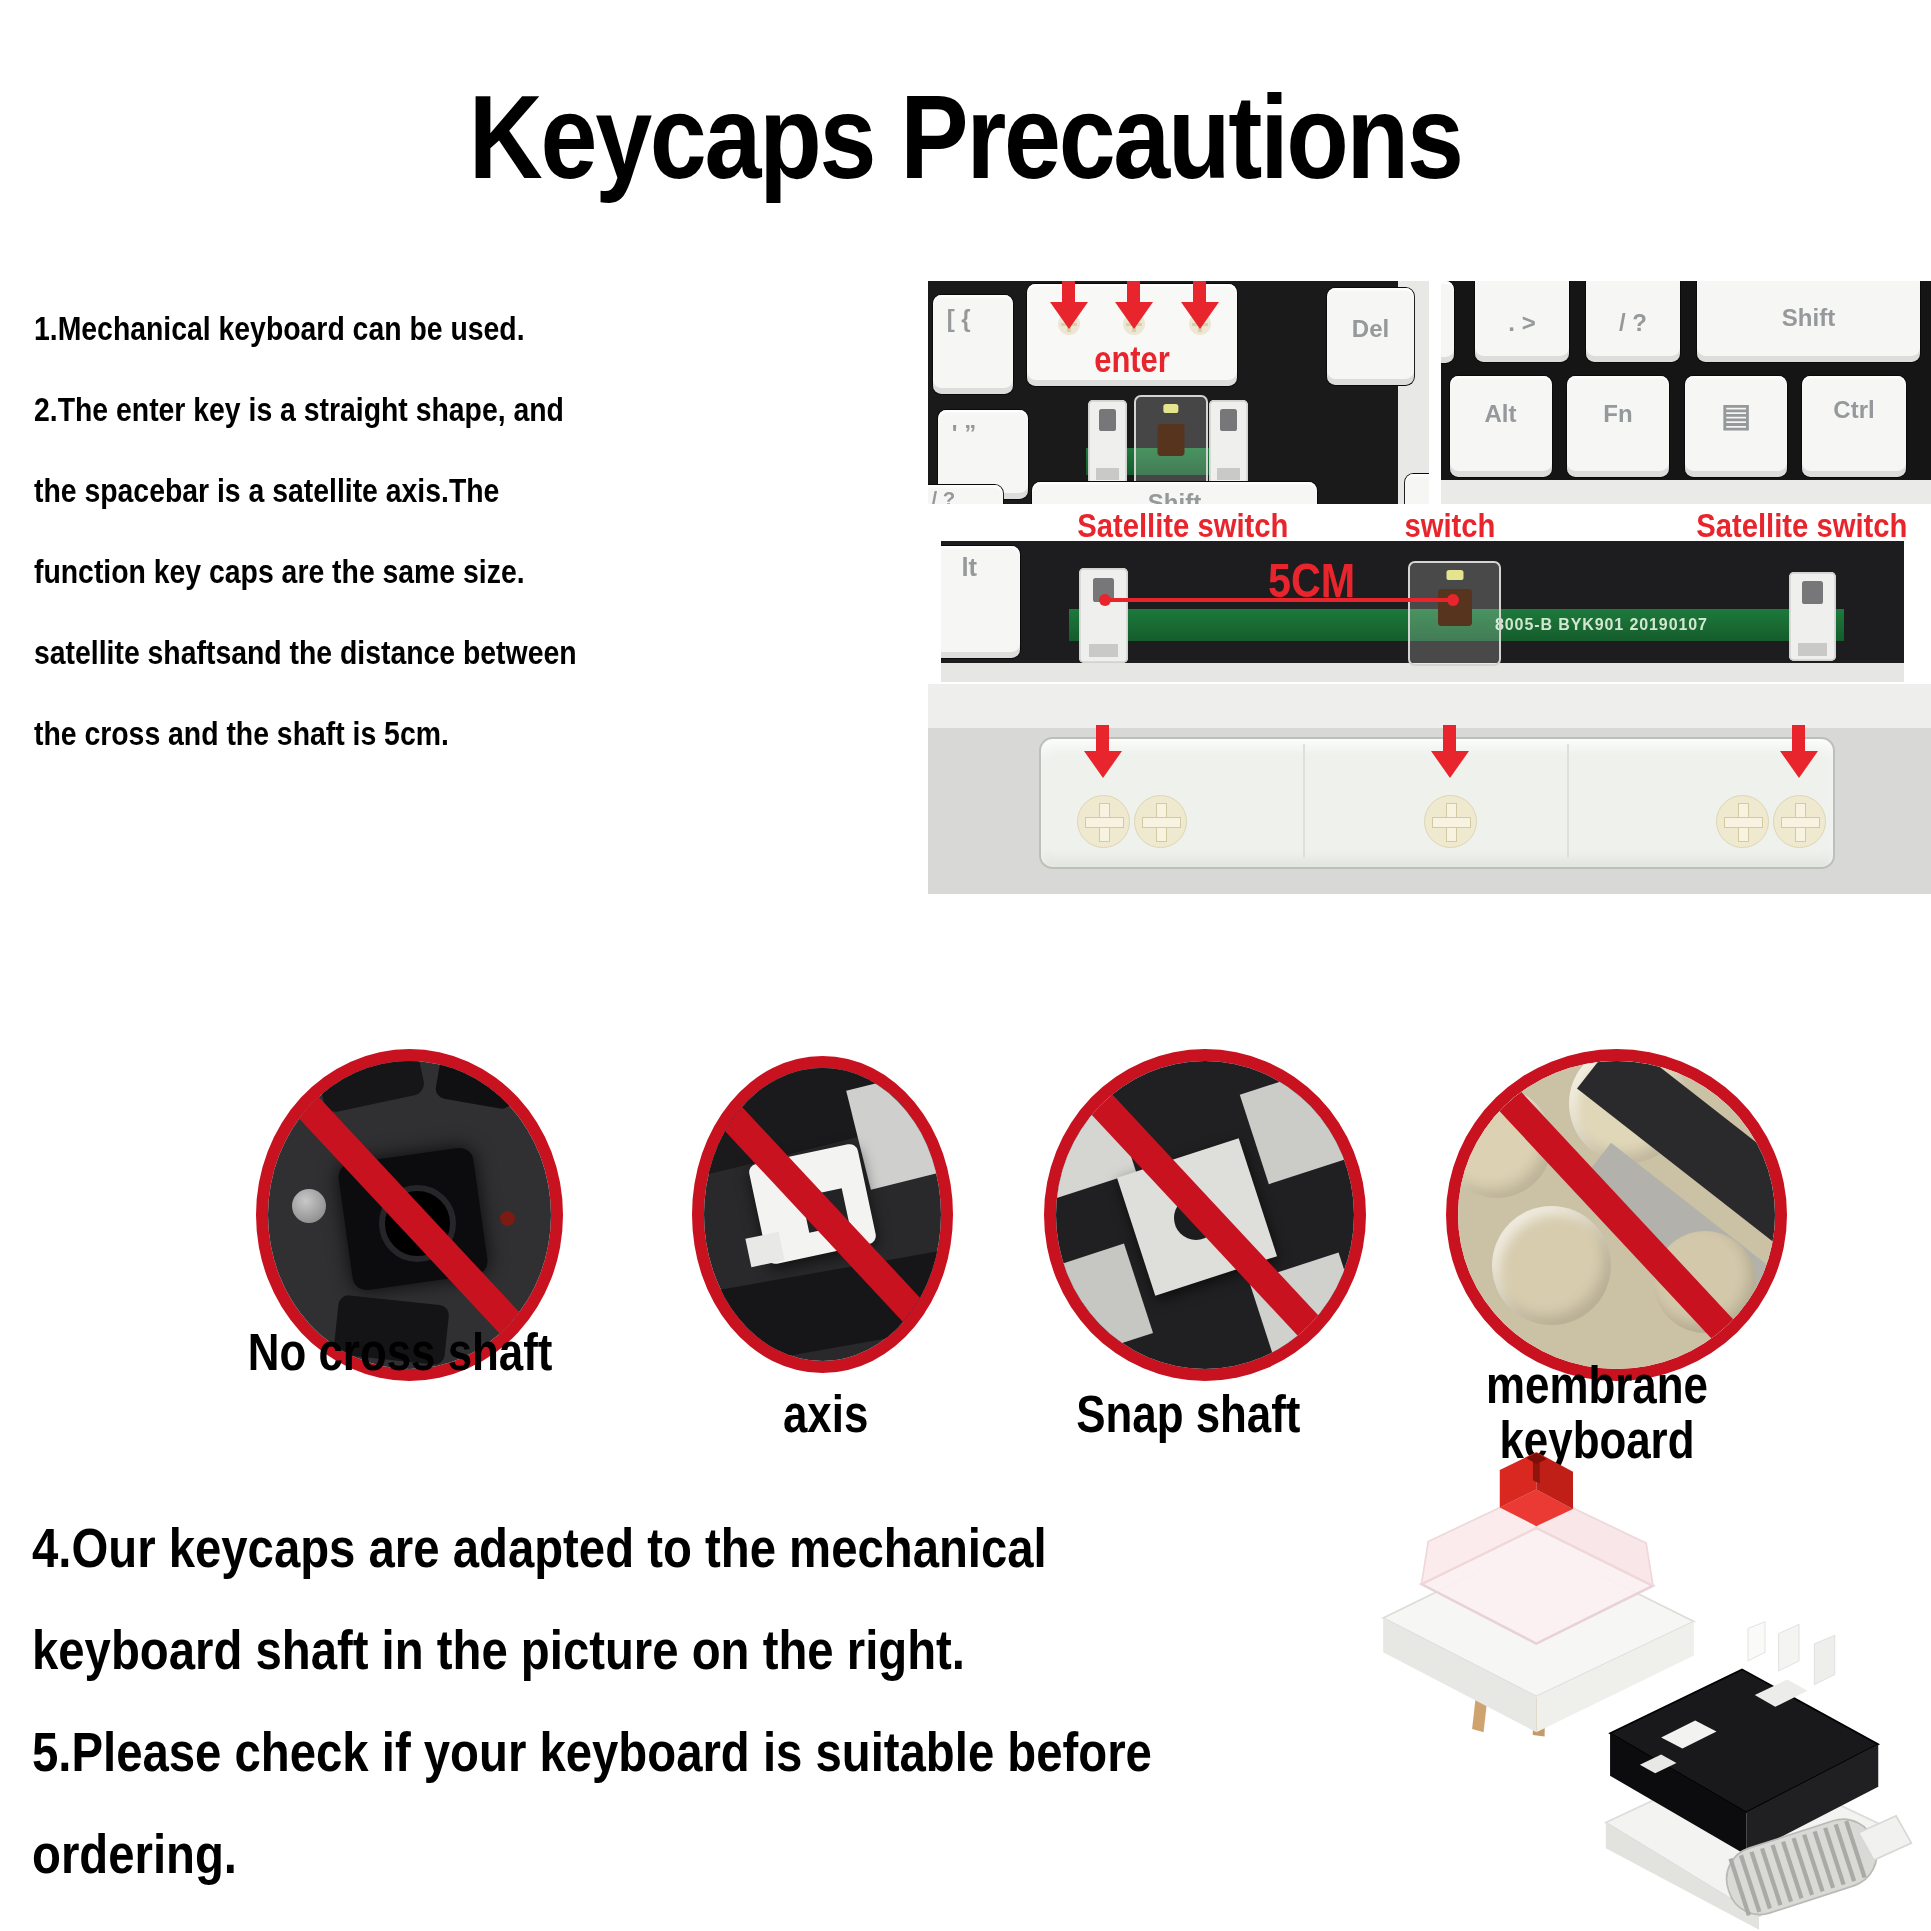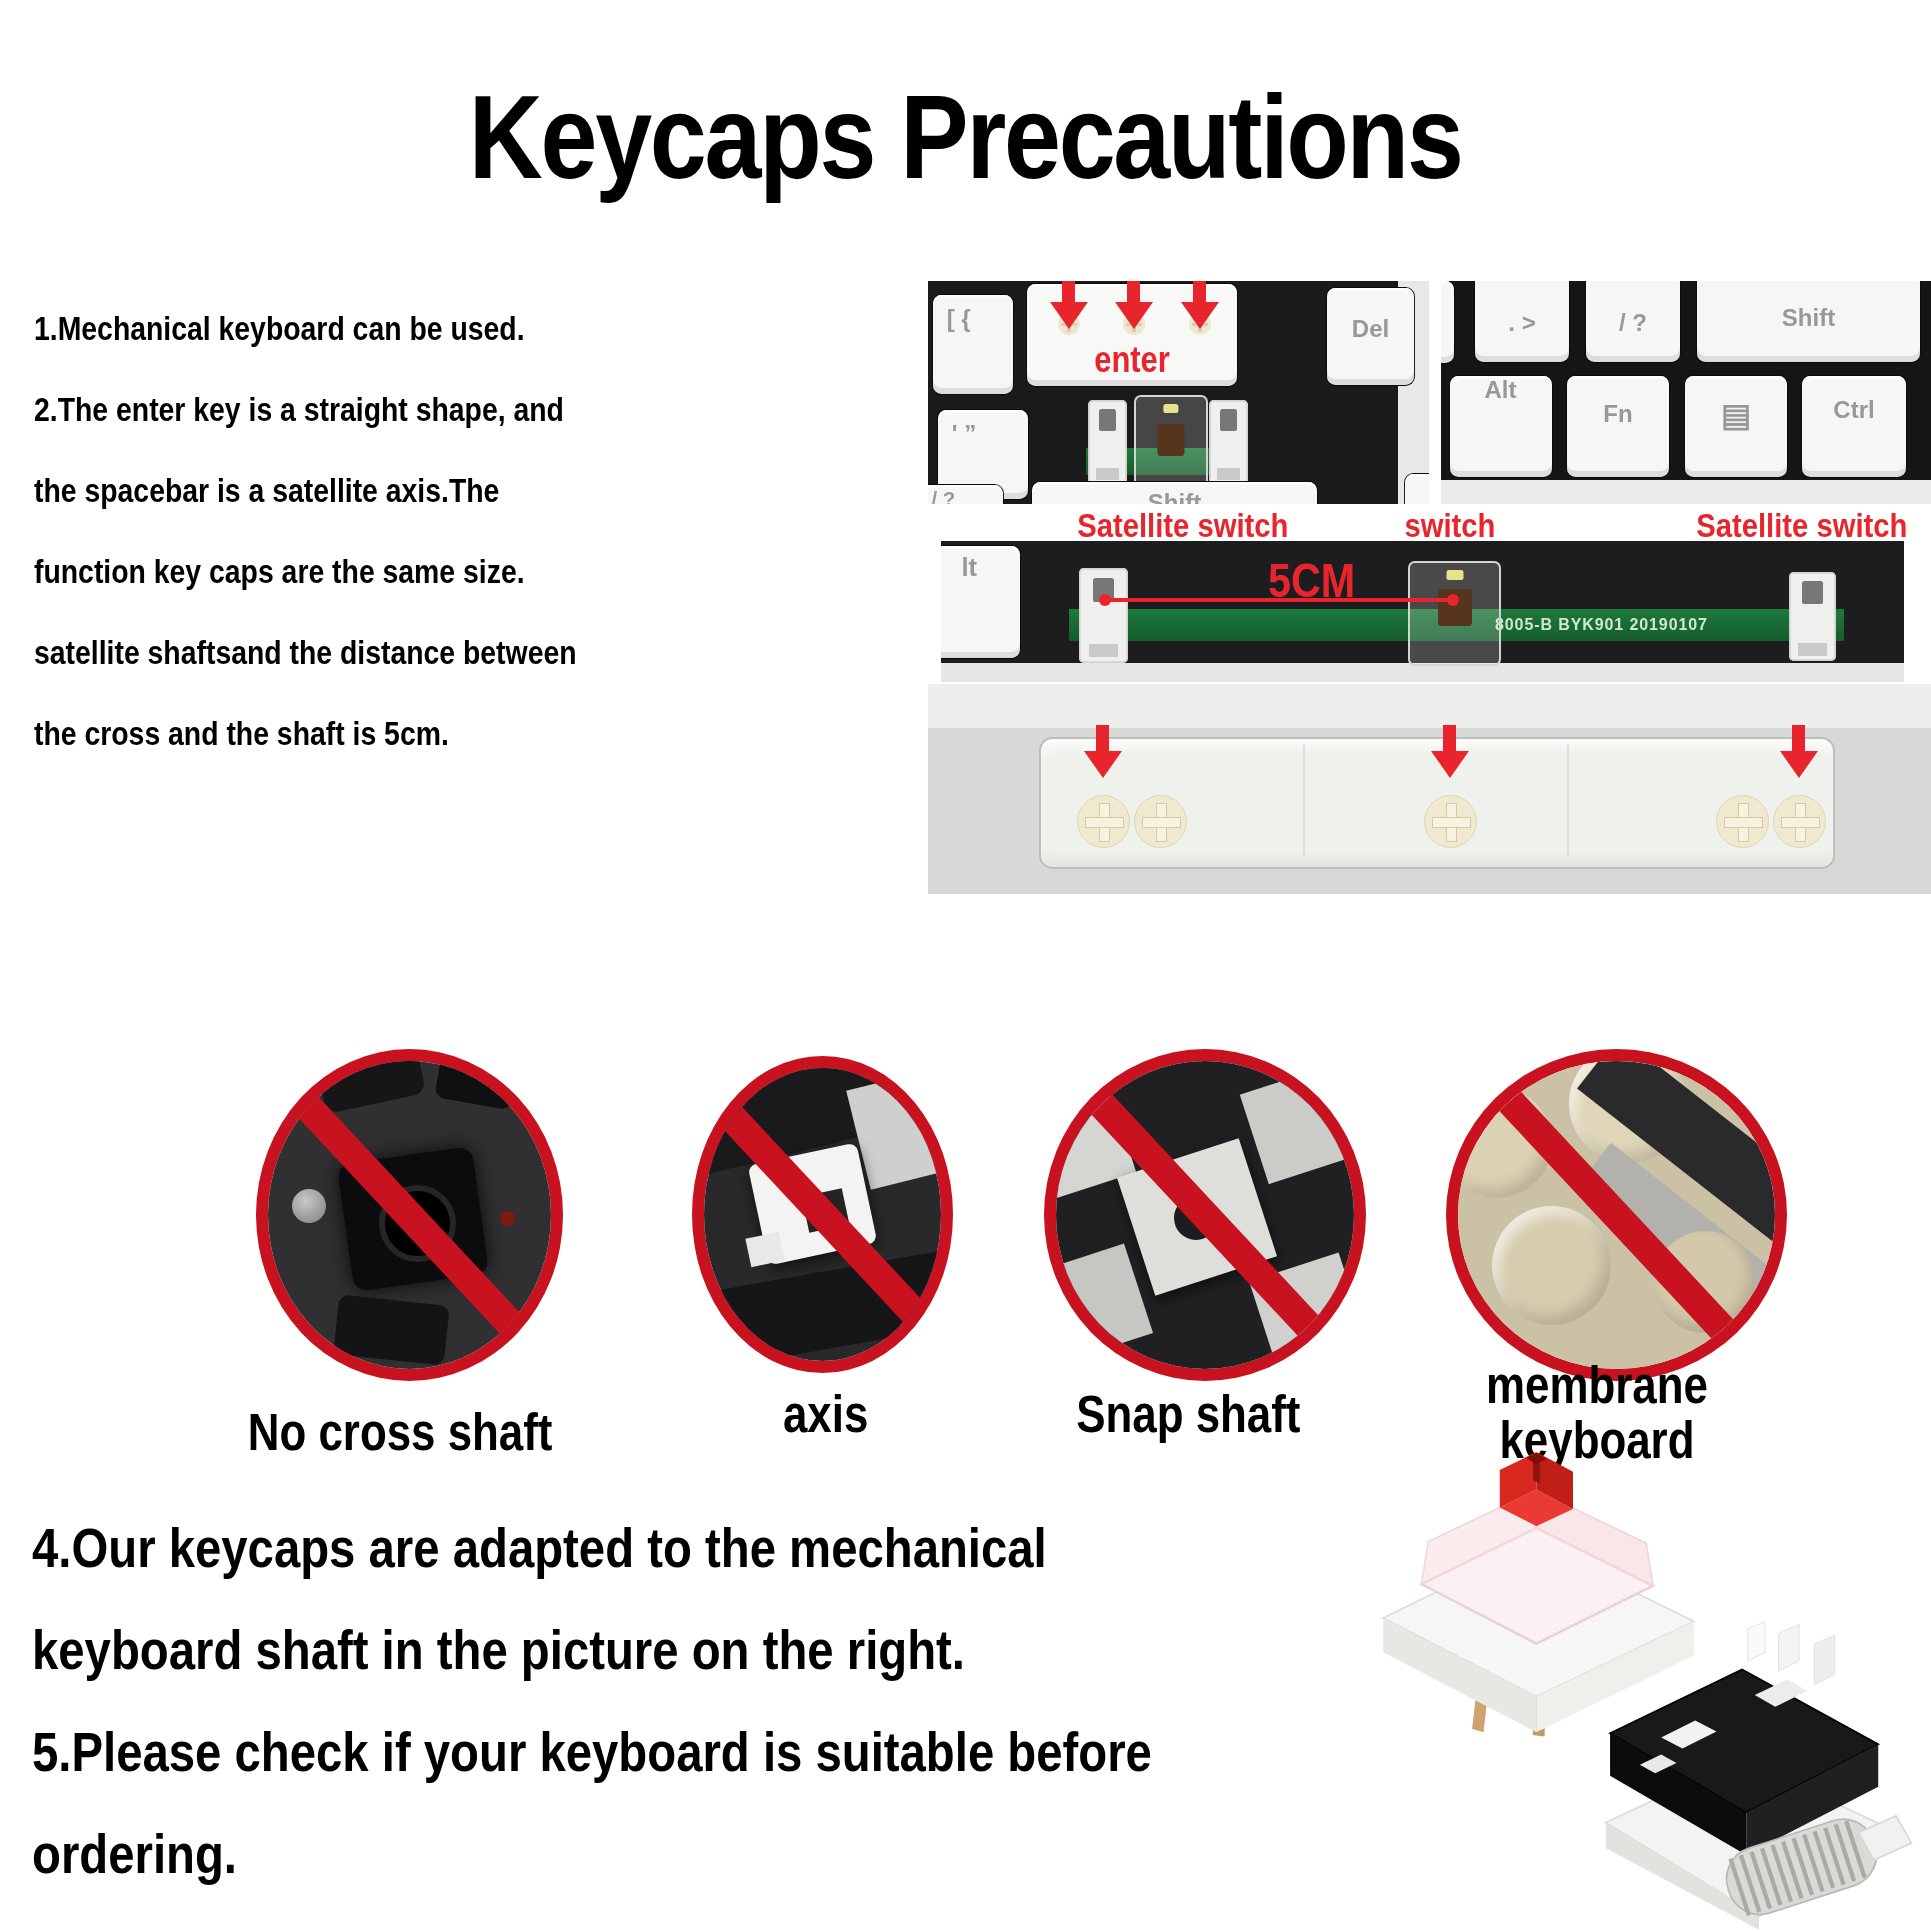--- a/index.html
+++ b/index.html
@@ -134,21 +134,21 @@
     <div class="key" style="left:34px;top:-20.4px;width:94px;height:101px;">
       <span class="kl" style="padding-top:48px;">. &gt;</span>
     </div>
     <div class="key" style="left:145px;top:-20.4px;width:94px;height:101px;">
       <span class="kl" style="padding-top:48px;">/ ?</span>
     </div>
     <div class="key" style="left:256px;top:-20.4px;width:223px;height:101px;">
       <span class="kl" style="padding-top:43px;">Shift</span>
     </div>
     <div class="key" style="left:8.5px;top:95px;width:102px;height:101px;">
-      <span class="kl" style="">Alt</span>
+      <span class="kl" style="padding-top:24px;">Alt</span>
     </div>
     <div class="key" style="left:126px;top:95px;width:102px;height:101px;">
       <span class="kl" style="padding-top:24px;">Fn</span>
     </div>
     <div class="key" style="left:244px;top:95px;width:102px;height:101px;">
       <span class="kl" style="padding-top:20.4px;font-size:32px;">▤</span>
     </div>
     <div class="key" style="left:361px;top:95px;width:104px;height:101px;">
       <span class="kl" style="padding-top:20px;">Ctrl</span>
     </div>
@@ -253,21 +253,21 @@
       <div class="shape" style="left:-17px;top:25.6px;width:111px;height:111px;border-radius:50%;background:#dcd1b2;box-shadow:inset -6.8px -8.5px 13.6px rgba(0,0,0,0.15), inset 6.8px 8.5px 12px rgba(255,255,255,0.6);"></div>
       <div class="shape" style="left:111px;top:-17px;width:119px;height:119px;border-radius:50%;background:#e0d6b8;box-shadow:inset -6.8px -8.5px 13.6px rgba(0,0,0,0.15), inset 6.8px 8.5px 12px rgba(255,255,255,0.6);"></div>
       <div class="shape" style="left:34px;top:145px;width:119px;height:119px;border-radius:50%;background:#d7ccae;box-shadow:inset -6.8px -8.5px 13.6px rgba(0,0,0,0.15), inset 6.8px 8.5px 12px rgba(255,255,255,0.6);"></div>
       <div class="shape" style="left:102px;top:77px;width:358px;height:68px;background:#2a2a2c;transform:rotate(38deg);"></div>
       <div class="shape" style="left:102px;top:170px;width:307px;height:60px;background:#b3b1ac;transform:rotate(38deg);"></div>
       <div class="shape" style="left:196px;top:170px;width:102px;height:102px;border-radius:50%;background:#d3c8aa;box-shadow:inset -6.8px -8.5px 13.6px rgba(0,0,0,0.15);"></div>
     </div>
     <div class="slash"></div>
   </div>
 
-  <div class="ban-label" style="left:162px;top:1405px;width:477px;">
+  <div class="ban-label" style="left:162px;top:1325px;width:477px;">
     <span class="cond-c">No cross shaft</span>
   </div>
   <div class="ban-label" style="left:694px;top:1387px;width:264px;">
     <span class="cond-c">axis</span>
   </div>
   <div class="ban-label" style="left:992px;top:1387px;width:392px;">
     <span class="cond-c">Snap shaft</span>
   </div>
   <div class="ban-label" style="left:1397px;top:1358px;width:400px;">
     <span class="cond-c">membrane

